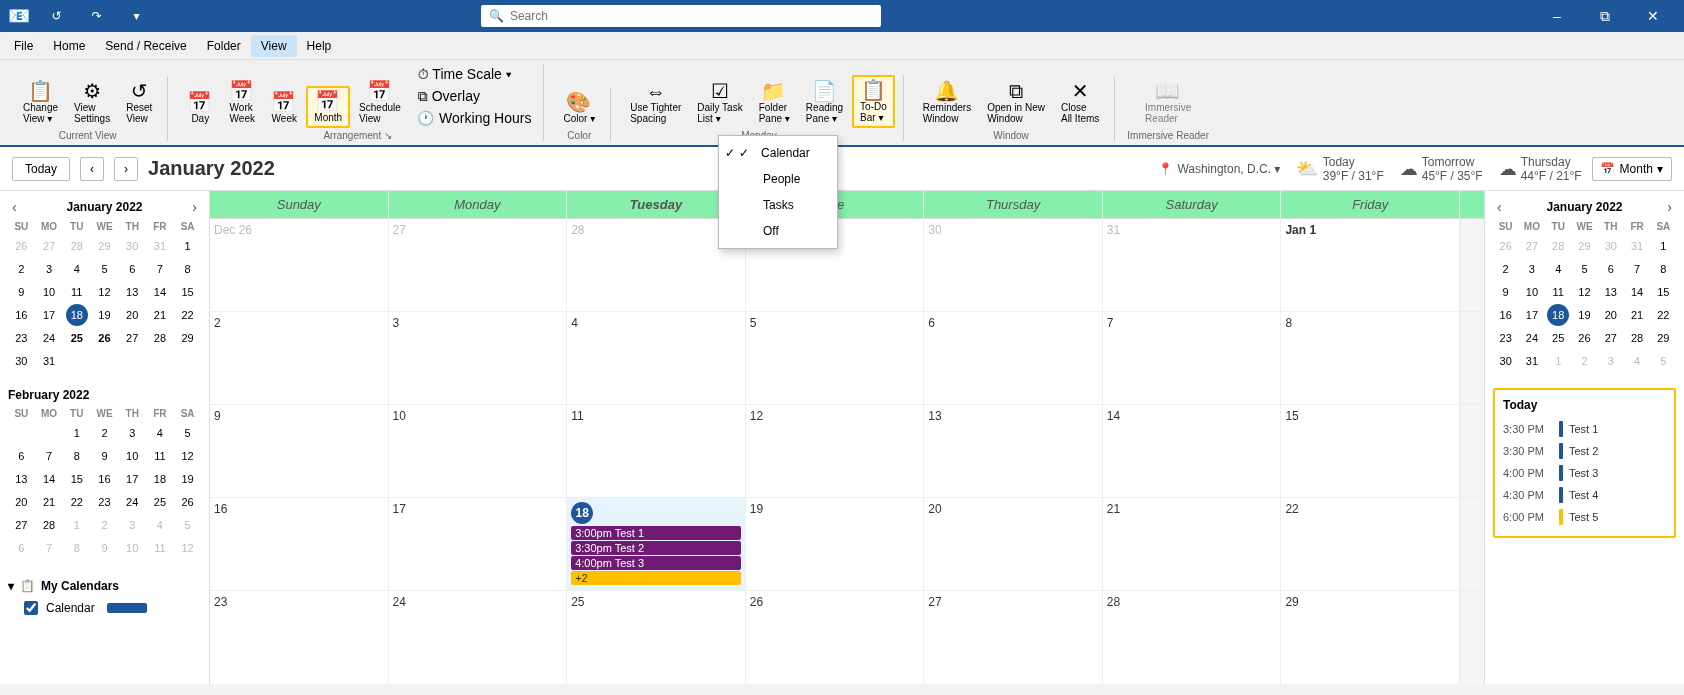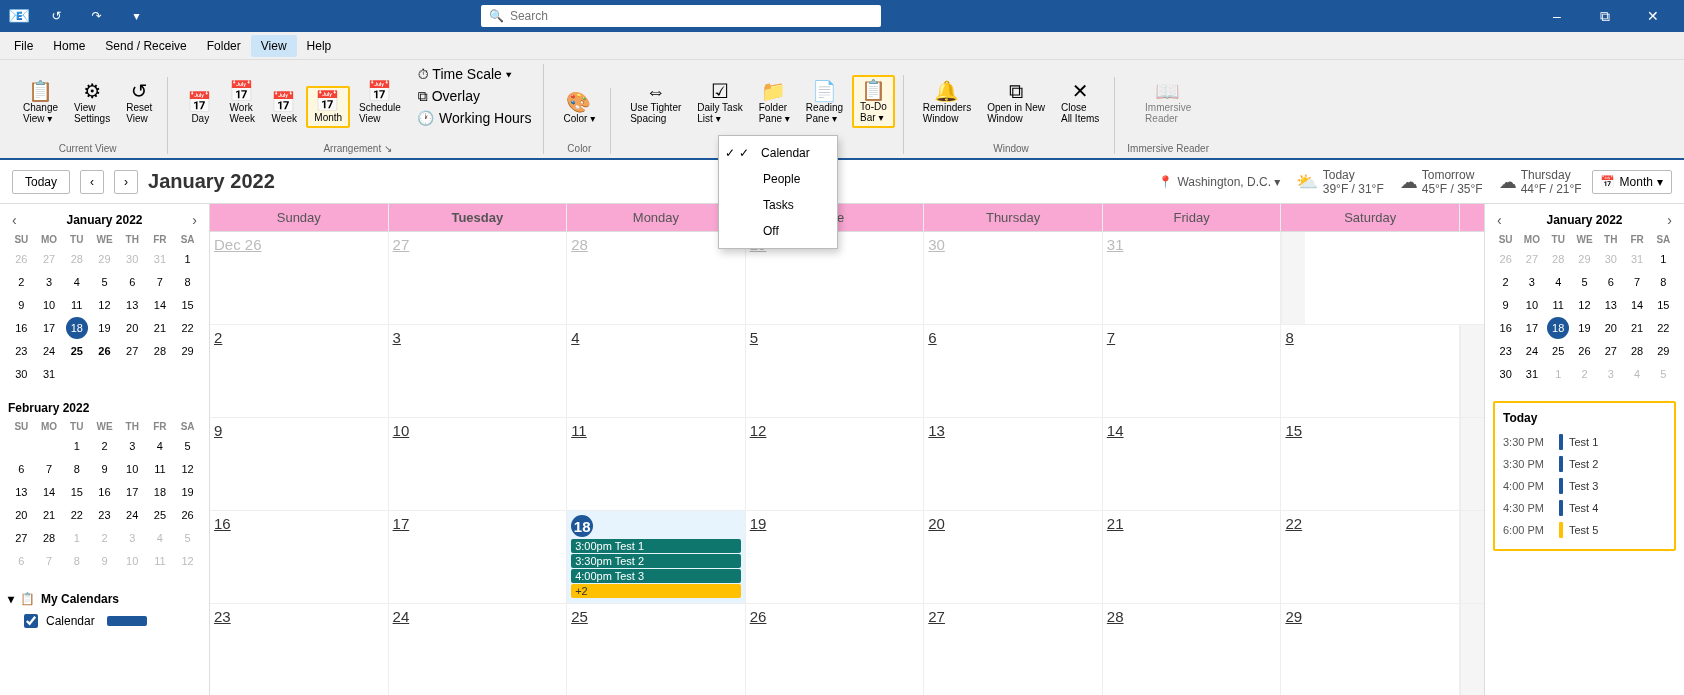--- a/index.html
+++ b/index.html
@@ -37,21 +37,21 @@
     .menu-item.active { background: #cce4f7; }
 
     
     .ribbon {
       background: #f0f0f0;
       border-bottom: 2px solid #1e5799;
       padding: 4px 8px 0;
     }
     .ribbon-content { display: flex; align-items: flex-end; gap: 4px; padding-bottom: 4px; }
     .ribbon-group { display: flex; flex-direction: column; align-items: center; border-right: 1px solid #ccc; padding: 0 8px; min-width: 60px; }
-    .ribbon-group-label { font-size: 10px; color: #666; margin-top: 15px; }
+    .ribbon-group-label { font-size: 10px; color: #666; margin-top: 2px; }
     .ribbon-buttons { display: flex; gap: 2px; align-items: flex-end; }
     .rb-btn { display: flex; flex-direction: column; align-items: center; padding: 3px 6px; cursor: pointer; border-radius: 2px; border: 1px solid transparent; font-size: 11px; min-width: 40px; }
     .rb-btn.active-outline { border: 2px solid #ffc000; background: #fff8e1; }
     .rb-icon { font-size: 20px; line-height: 1; }
     .rb-label { font-size: 10px; margin-top: 1px; white-space: nowrap; }
     .rb-small { display: flex; flex-direction: column; gap: 1px; }
     .rb-small-btn { display: flex; align-items: center; gap: 4px; padding: 2px 4px; cursor: pointer; border-radius: 2px; font-size: 14px; white-space: nowrap; }
 
     
     .dropdown-menu {
@@ -109,29 +109,29 @@
 
     
     .sidebar-section { margin-top: 8px; }
     .sidebar-section-header { display: flex; align-items: center; gap: 6px; font-size: 12px; font-weight: 600; cursor: pointer; padding: 4px 0; }
     .calendar-item { display: flex; align-items: center; gap: 8px; padding: 4px 0 4px 16px; font-size: 12px; cursor: pointer; }
     .cal-checkbox { width: 14px; height: 14px; accent-color: #1e5799; }
     .cal-color-bar { width: 40px; height: 10px; background: #1e5799; border-radius: 2px; }
 
     
     .calendar-grid { flex: 1; display: flex; flex-direction: column; background: white; overflow: hidden; }
-    .cal-header-row { display: grid; grid-template-columns: 1fr 1fr 1fr 1fr 1fr 1fr 1fr 24px; background: #f9a8d4; border-bottom: 1px solid #ddd; }
+    .cal-header-row { display: grid; grid-template-columns: 1fr 1fr 1fr 1fr 1fr 1fr 1fr 24px; background: #86efac; border-bottom: 1px solid #ddd; font-style: italic; }
     .cal-dow-header { text-align: center; padding: 6px 0; font-size: 13px; color: #555; font-weight: 400; border-right: 1px solid #eee; }
     .cal-body { flex: 1; display: grid; grid-template-rows: repeat(5, 1fr); overflow: hidden; }
     .cal-week-row { display: grid; grid-template-columns: 1fr 1fr 1fr 1fr 1fr 1fr 1fr 24px; border-bottom: 1px solid #eee; }
     .cal-cell { border-right: 1px solid #eee; padding: 4px; position: relative; overflow: hidden; font-size: 12px; }
     .cal-cell.today-cell { background: #e8f4fd; }
-    .cal-day-num { font-size: 15px; color: #333; margin-bottom: 2px; text-decoration: underline; }
+    .cal-day-num { font-size: 12px; color: #333; margin-bottom: 2px; }
     .cal-day-num.other-month-num { color: #bbb; }
-    .cal-event { background: #0f766e; color: white; font-size: 11px; padding: 1px 4px; border-radius: 2px; margin-bottom: 1px; cursor: pointer; }
+    .cal-event { background: #701a75; color: white; font-size: 11px; padding: 1px 4px; border-radius: 2px; margin-bottom: 1px; cursor: pointer; }
     .cal-event.yellow { background: #ffc000; color: #333; }
     .scrollbar-col { width: 24px; background: #f5f5f5; border-left: 1px solid #eee; }
 
     
     .right-sidebar { width: 200px; background: white; border-left: 1px solid #ddd; padding: 8px; display: flex; flex-direction: column; gap: 8px; }
     .right-mini-cal { margin-bottom: 8px; }
     .agenda-panel { border: 2px solid #ffc000; border-radius: 2px; padding: 8px; }
     .agenda-today-label { font-size: 12px; font-weight: 600; margin-bottom: 6px; }
     .agenda-item { display: flex; align-items: center; gap: 6px; padding: 3px 0; font-size: 11px; }
     .agenda-time { color: #555; min-width: 50px; }
@@ -483,26 +483,26 @@
         <span>Calendar</span>
         <span class="cal-color-bar" style="background: #1e5799; margin-left: 4px;"></span>
       </div>
     </div>
   </div>
 
   <div class="calendar-grid">
 
     <div class="cal-header-row">
       <div class="cal-dow-header">Sunday</div>
+      <div class="cal-dow-header">Monday</div>
       <div class="cal-dow-header" style="font-weight:bold;">Tuesday</div>
-      <div class="cal-dow-header">Monday</div>
       <div class="cal-dow-header">We</div>
       <div class="cal-dow-header">Thursday</div>
+      <div class="cal-dow-header">Saturday</div>
       <div class="cal-dow-header">Friday</div>
-      <div class="cal-dow-header">Saturday</div>
       <div style="width:24px;"></div>
     </div>
 
     <div class="cal-body">
 
       <div class="cal-week-row">
         <div class="cal-cell">
           <div class="cal-day-num other-month-num">Dec 26</div>
         </div>
         <div class="cal-cell">
@@ -512,20 +512,23 @@
           <div class="cal-day-num other-month-num">28</div>
         </div>
         <div class="cal-cell">
           <div class="cal-day-num other-month-num">29</div>
         </div>
         <div class="cal-cell">
           <div class="cal-day-num other-month-num">30</div>
         </div>
         <div class="cal-cell">
           <div class="cal-day-num other-month-num">31</div>
+        </div>
+        <div class="cal-cell">
+          <div class="cal-day-num" style="font-weight:bold;">Jan 1</div>
         </div>
         <div class="scrollbar-col"></div>
       </div>
 
       <div class="cal-week-row">
         <div class="cal-cell">
             <div class="cal-day-num">2</div>
           </div>
         <div class="cal-cell">
             <div class="cal-day-num">3</div>

